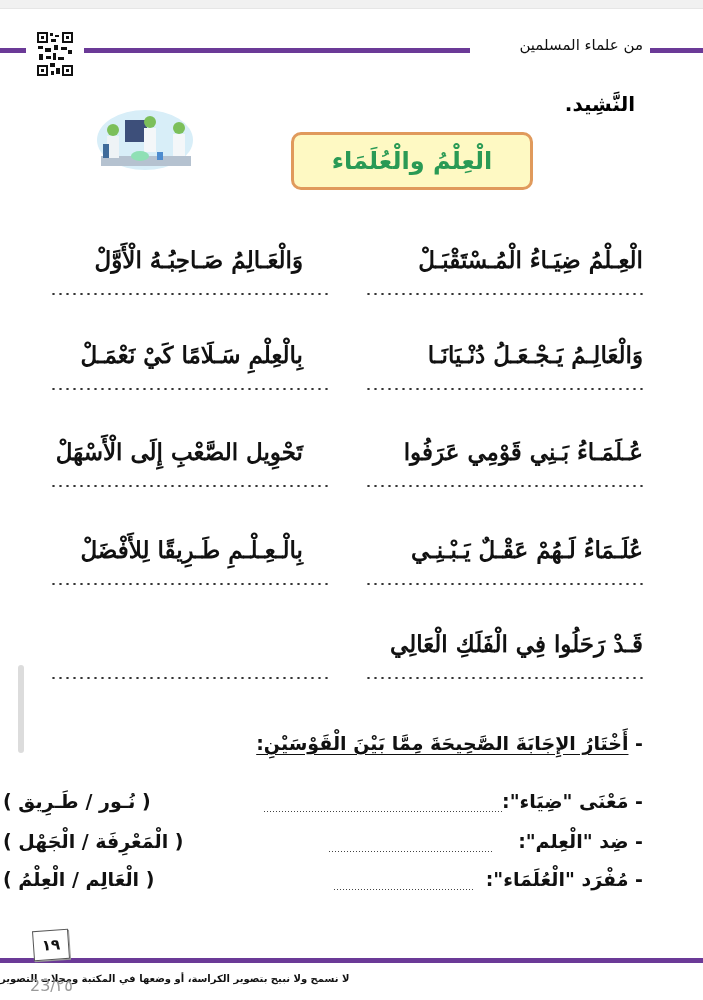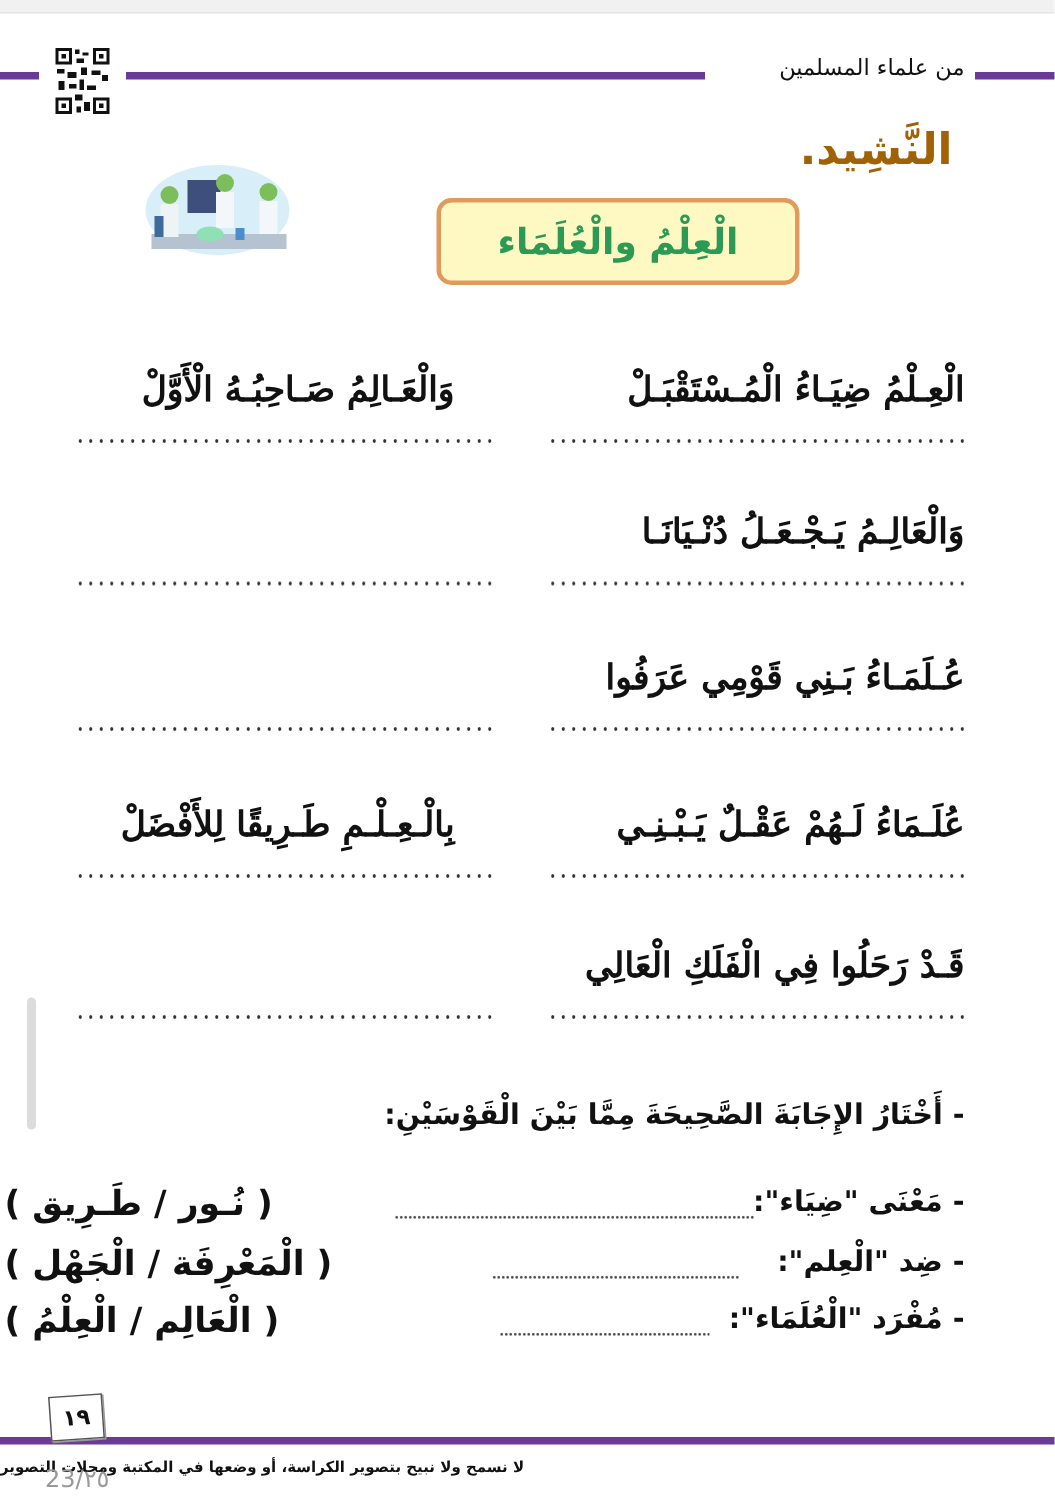--- a/index.html
+++ b/index.html
@@ -7,21 +7,21 @@
     width:703px; height:1000px; position:relative; overflow:hidden;
     background:#ffffff;
     font-family:"DejaVu Sans", sans-serif;
     color:#111;
   }
   .topbar-shade { position:absolute; left:0; top:0; width:703px; height:8px; background:#f1f1f1; border-bottom:1px solid #e6e6e6; }
   .purple-line { position:absolute; height:5px; background:#6b3a97; }
   .header-title { position:absolute; right:60px; top:36px; font-size:15px; direction:rtl; color:#111;text-align:right; }
   .qr { position:absolute; left:36px; top:30px; width:38px; height:48px; background:#fff; }
   .qr svg { width:38px; height:48px; display:block; }
-  .section-title { position:absolute; right:68px; top:82px; font-size:29px; font-weight:bold; color:#a16207; direction:rtl; }
+  .section-title { position:absolute; right:68px; top:92px; font-size:20px; font-weight:bold; color:#000000; direction:rtl; }
   .title-box {
     position:absolute; left:291px; top:132px; width:236px; height:52px;
     border:3px solid #e09a5c; border-radius:10px; background:#fef9c3;
     display:flex; align-items:center; justify-content:center;
   }
   .title-box span { font-size:24px; font-weight:bold; color:#2a9a55; direction:rtl; }
   .illustration { position:absolute; left:95px; top:108px; width:100px; height:65px; }
   .illustration svg { width:100px; height:65px; display:block; }
   .verse-row { position:absolute; left:0; width:703px; height:90px; }
   .verse {
@@ -36,29 +36,29 @@
     background-size:7px 4px; background-repeat:repeat-x;
   }
   .dots.right { left:365px; }
   .dots.left  { left:50px; }
 
   .scroll-handle { position:absolute; left:18px; top:665px; width:6px; height:88px; background:#dcdcdc; border-radius:3px; }
 
   .exercise-heading {
     position:absolute; right:60px; top:732px; direction:rtl; font-size:19px; font-weight:bold;
   }
-  .exercise-heading .txt { text-underline-offset:4px; }
+  .exercise-heading .txt { text-decoration:underline; text-underline-offset:4px; }
   .q-row { position:absolute; right:60px; width:640px; height:34px; direction:rtl; }
   .q-label { position:absolute; right:0; top:0; font-size:19px; font-weight:bold; white-space:nowrap; }
   .q-line {
     position:absolute; top:20px; height:3px;
     background-image:radial-gradient(circle, #444 0.7px, transparent 1px);
     background-size:3px 3px; background-repeat:repeat-x;
   }
-  .q-options { position:absolute; left:0; top:0; font-size:23px; font-weight:bold; white-space:nowrap; }
+  .q-options { position:absolute; left:0; top:0; font-size:19px; font-weight:bold; white-space:nowrap; }
 
   .page-tag {
     position:absolute; left:33px; top:930px; width:34px; height:28px;
     background:#fff; border:1px solid #555; transform:rotate(-4deg);
     display:flex; align-items:center; justify-content:center; font-size:15px; font-weight:bold;
     box-shadow:1px 1px 0 #999;
   }
   .footer-note { position:absolute; left:0; width:703px; top:973px; text-align:left; font-size:10px; direction:rtl; font-weight:bold; }
   .page-count { position:absolute; left:30px; top:976px; font-size:16px; color:#999; }
 </style>
@@ -129,25 +129,27 @@
 </div>
 
 <div class="verse-row" style="top:230px;">
   <div class="verse right">الْعِـلْمُ ضِيَـاءُ الْمُـسْتَقْبَـلْ</div>
   <div class="verse left">وَالْعَـالِمُ صَـاحِبُـهُ الْأَوَّلْ</div>
   <div class="dots right"></div>
   <div class="dots left"></div>
 </div>
 <div class="verse-row" style="top:325px;">
   <div class="verse right">وَالْعَالِـمُ يَـجْـعَـلُ دُنْـيَانَـا</div>
+  <div class="verse left">بِالْعِلْمِ سَـلَامًا كَيْ نَعْمَـلْ</div>
   <div class="dots right"></div>
   <div class="dots left"></div>
 </div>
 <div class="verse-row" style="top:422px;">
   <div class="verse right">عُـلَمَـاءُ بَـنِي قَوْمِي عَرَفُوا</div>
+  <div class="verse left">تَحْوِيل الصَّعْبِ إِلَى الْأَسْهَلْ</div>
   <div class="dots right"></div>
   <div class="dots left"></div>
 </div>
 <div class="verse-row" style="top:520px;">
   <div class="verse right">عُلَـمَاءُ لَـهُمْ عَقْـلٌ يَـبْـنِـي</div>
   <div class="verse left">بِالْـعِـلْـمِ طَـرِيقًا لِلأَفْضَلْ</div>
   <div class="dots right"></div>
   <div class="dots left"></div>
 </div>
 <div class="verse-row" style="top:614px;">

